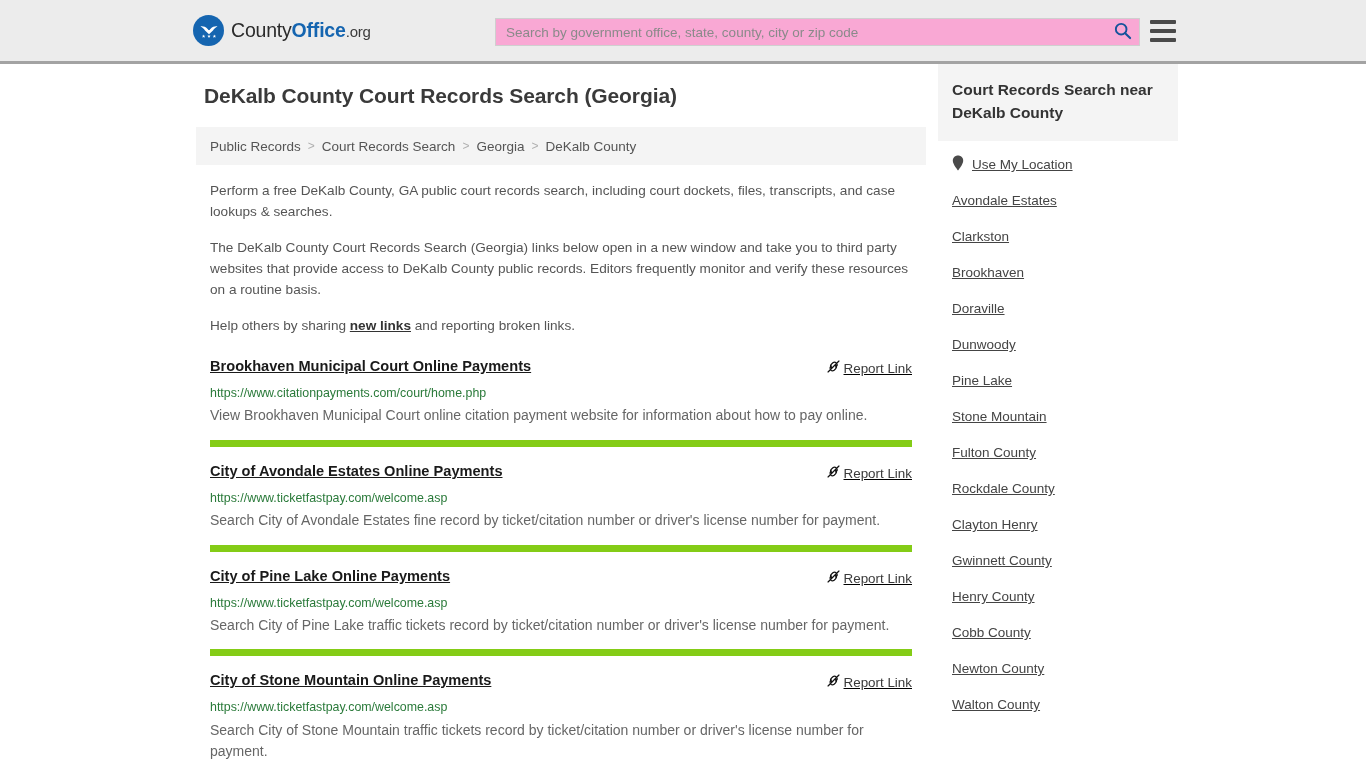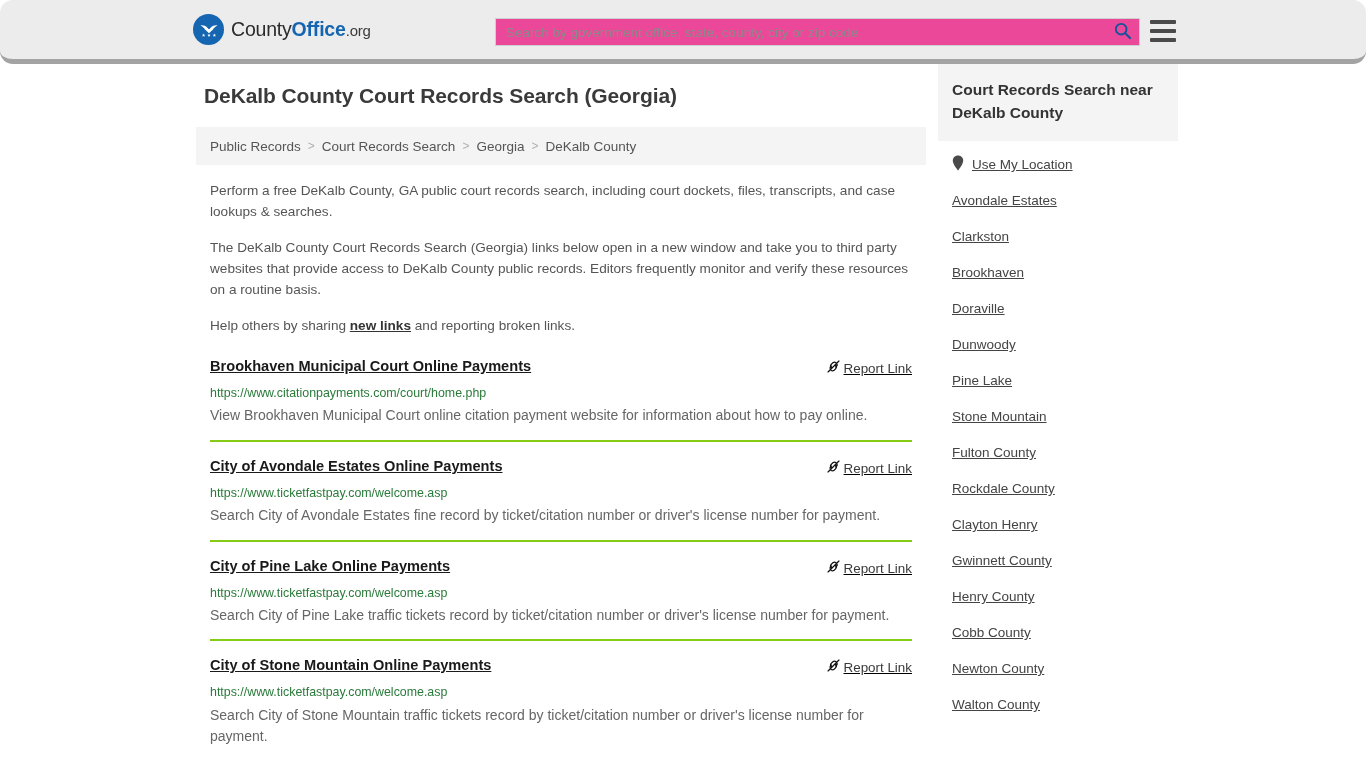--- a/index.html
+++ b/index.html
@@ -9,25 +9,24 @@
     overflow: hidden;
     background: #ffffff;
     font-family: "Liberation Sans", sans-serif;
     -webkit-font-smoothing: antialiased;
   }
 
   
   .site-header {
     height: 64px;
     background: #ececec;
-    border-bottom: 5px solid #a3a3a3;
+    border-bottom: 3px solid #a3a3a3;
     display: flex;
     align-items: center;
     position: relative;
-    border-radius: 13px;
   }
   .logo-wrap {
     display: flex;
     align-items: center;
     gap: 7px;
     margin-left: 193px;
     text-decoration: none;
   }
   .logo-mark {
     width: 31px; height: 31px;
@@ -47,21 +46,21 @@
   .logo-text .b-blue { color: #1565b0; font-weight: bold; }
   .logo-text .b-dark { color: #2b2b2b; }
   .logo-text .b-org  { font-size: 15px; color: #3b3b3b; }
 
   .search-wrap {
     position: absolute;
     left: 495px;
     top: 18px;
     width: 645px;
     height: 28px;
-    background: #ec4899;
+    background: #f9a8d4;
     border: 1px solid #cfcfcf;
     display: flex;
     align-items: center;
   }
   .search-input {
     flex: 1;
     border: 0;
     outline: 0;
     height: 100%;
     padding: 0 8px 0 10px;
@@ -130,21 +129,21 @@
   }
   .intro p a {
     color: #333;
     text-decoration: underline;
     font-weight: bold;
   }
 
   
   .results { padding: 0 14px; margin-top: 10px; }
   .result {
-    border-top: 2px solid #84cc16;
+    border-top: 7px solid #84cc16;
     padding: 15px 0 13px 0;
   }
   .result:first-child { border-top: 0; padding-top: 4px; }
 
   .result-head {
     display: flex;
     align-items: flex-start;
     justify-content: space-between;
   }
   .result-title {

